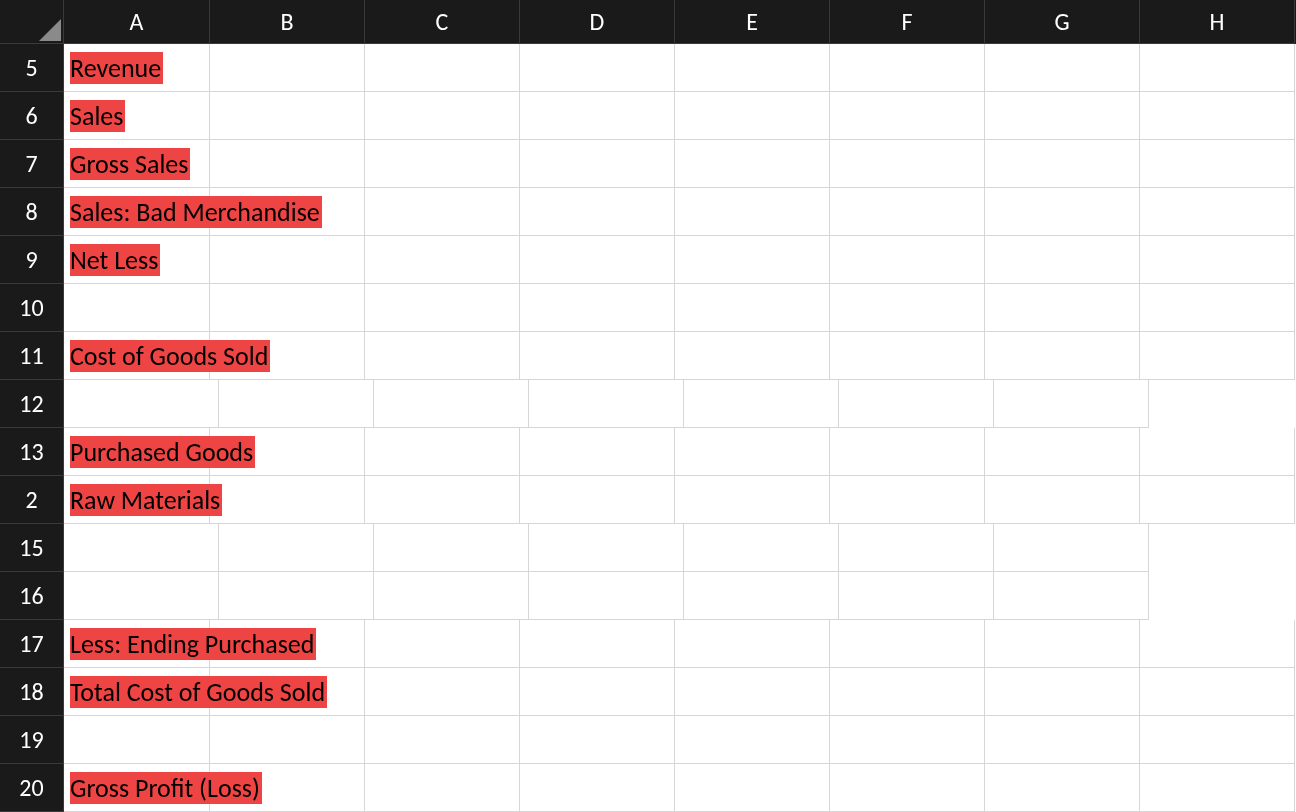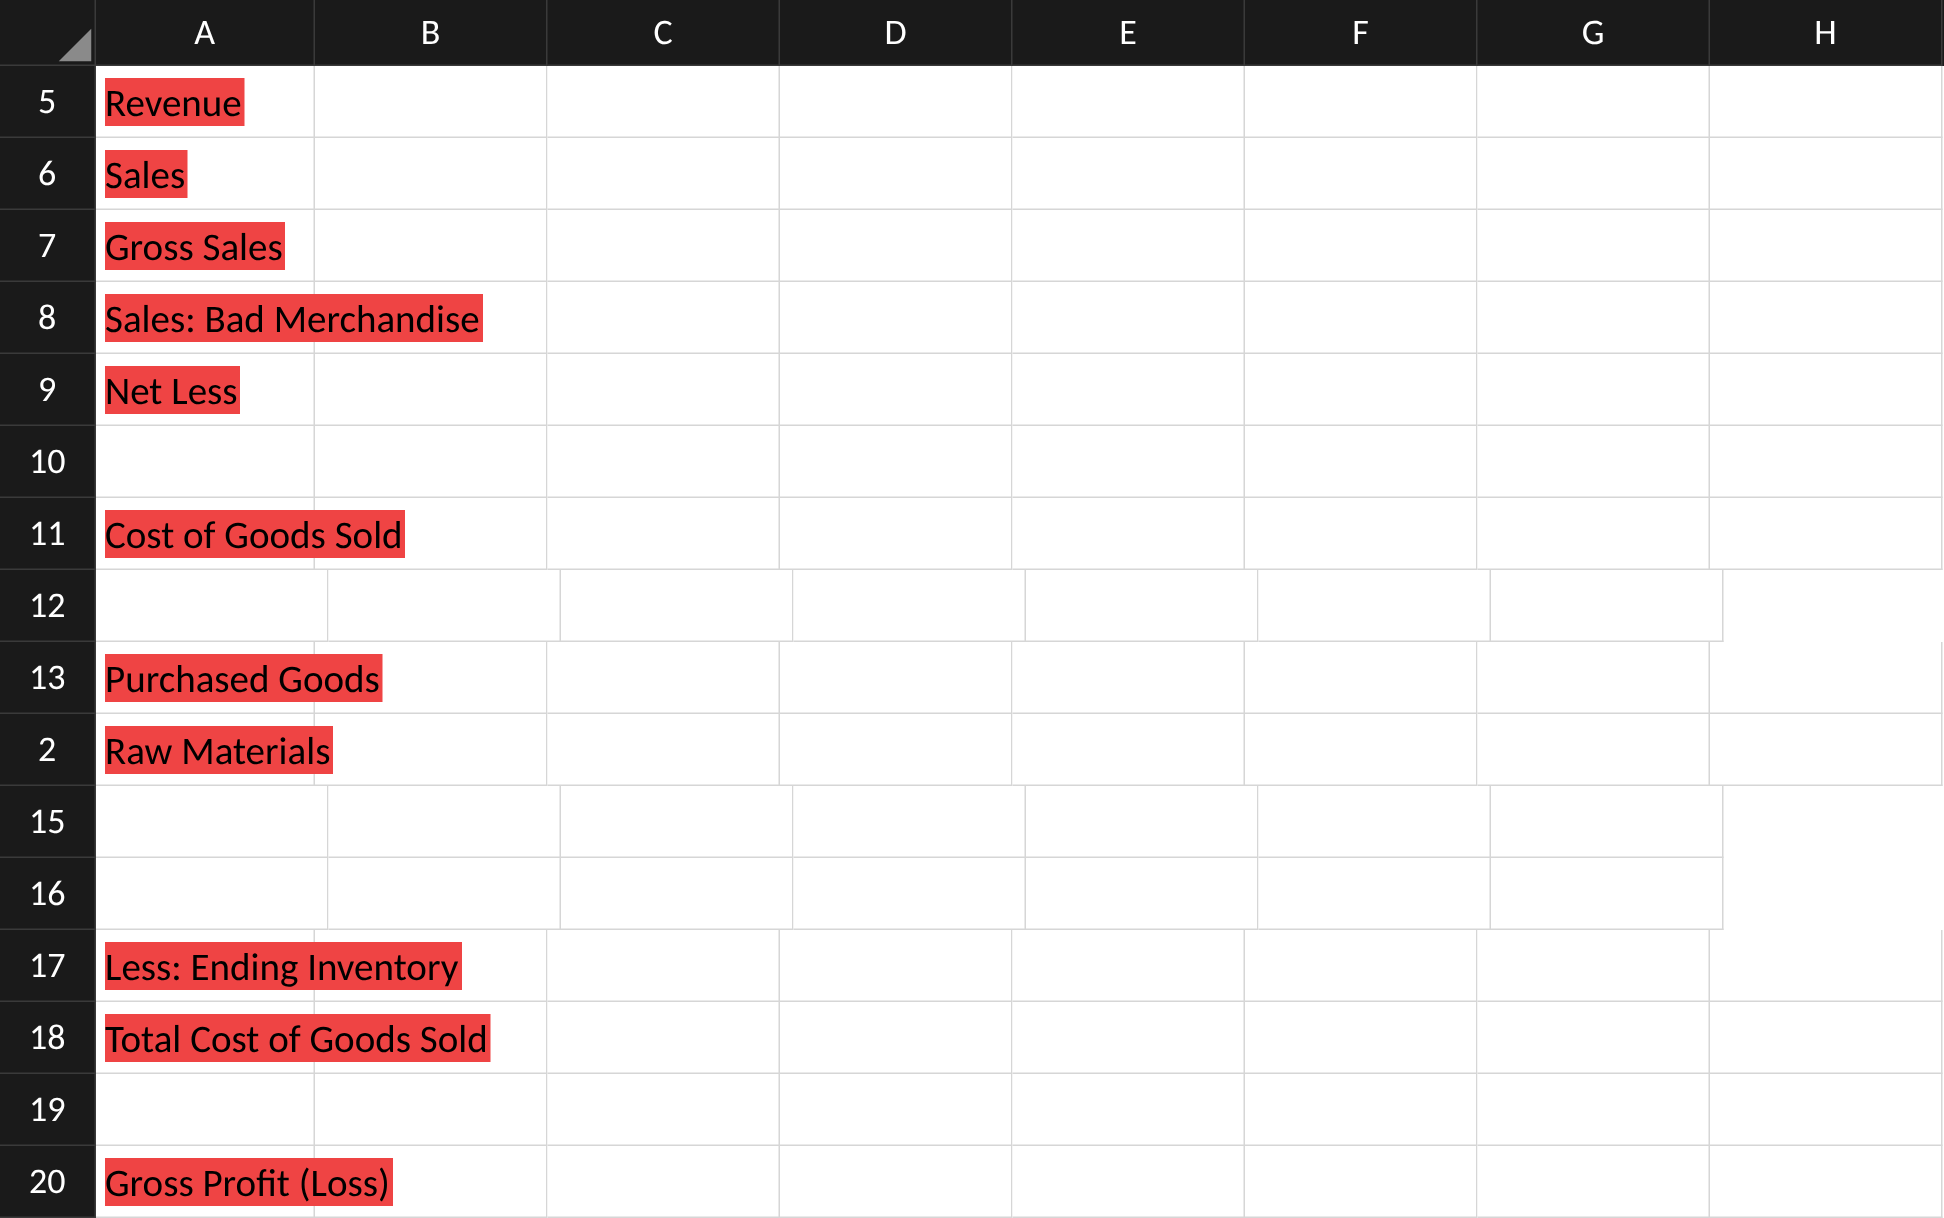--- a/index.html
+++ b/index.html
@@ -309,21 +309,21 @@
       <div class="cell w-def"></div>
       <div class="cell w-def"></div>
       <div class="cell w-def"></div>
     </div>
 
     <div class="row">
       <div class="row-header">
           <span>17</span>
         </div>
       <div class="cell w-A">
-          <span class="txt">Less: Ending Inventory</span>
+          <span class="txt">Less: Ending Purchased</span>
         </div>
       <div class="cell w-def"></div>
       <div class="cell w-def"></div>
       <div class="cell w-def"></div>
       <div class="cell w-def"></div>
       <div class="cell w-def"></div>
       <div class="cell w-def"></div>
       <div class="cell w-def"></div>
     </div>
 

